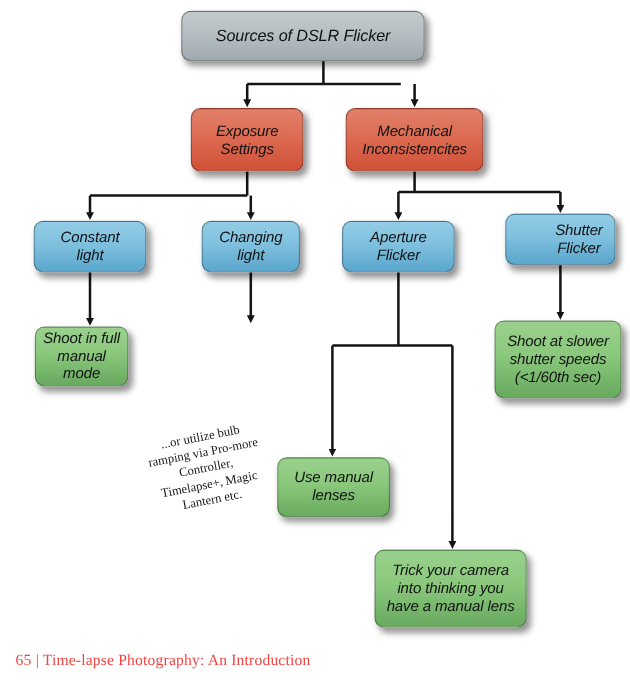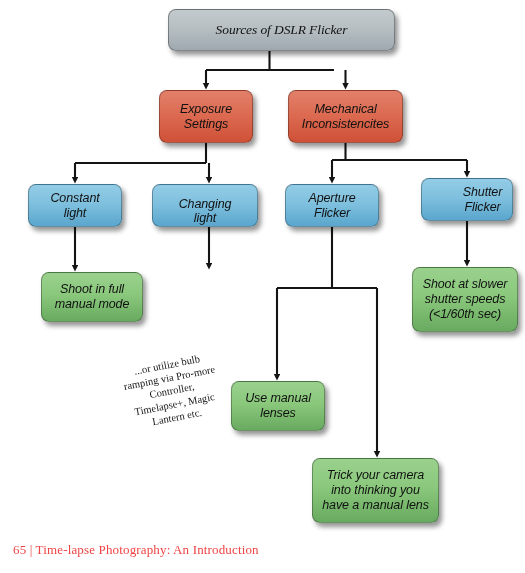--- a/index.html
+++ b/index.html
@@ -127,55 +127,55 @@
       <path d="M209,227 L209,266" marker-end="url(#arrowhead)"></path>
       <path d="M467,221 L467,263" marker-end="url(#arrowhead)"></path>
 
       <path d="M332,227 L332,288"></path>
       <path d="M277,288 L377,288"></path>
       <path d="M277,288 L277,377" marker-end="url(#arrowhead)"></path>
       <path d="M377,288 L377,454" marker-end="url(#arrowhead)"></path>
     </g>
   </svg>
 
-  <div class="node node-root" style="left:168px; top:9px; width:227px; height:42px;font-family:Liberation Serif, serif;">
+  <div class="node node-root" style="left:151px; top:9px; width:203px; height:42px;">
     <span>Sources of DSLR Flicker</span>
   </div>
 
   <div class="node node-red" style="left:159px; top:90px; width:94px; height:53px;">
     <span style="white-space: pre-line;">Exposure
 Settings</span>
   </div>
 
   <div class="node node-red" style="left:288px; top:90px; width:115px; height:53px;">
     <span style="white-space: pre-line;">Mechanical
 Inconsistencites</span>
   </div>
 
   <div class="node node-blue" style="left:28px; top:184px; width:94px; height:43px;">
     <span style="white-space: pre-line;">Constant
 light</span>
   </div>
 
-  <div class="node node-blue" style="left:152px; top:184px; width:106px; height:43px;align-items:flex-end;">
+  <div class="node node-blue" style="left:168px; top:184px; width:82px; height:43px;">
     <span style="white-space: pre-line;">Changing
 light</span>
   </div>
 
   <div class="node node-blue" style="left:285px; top:184px; width:94px; height:43px;">
     <span style="white-space: pre-line;">Aperture
 Flicker</span>
   </div>
 
   <div class="node node-blue" style="left:421px; top:178px; width:92px; height:43px;">
     <span style="white-space: pre-line; margin-left: 31px;">Shutter
 Flicker</span>
   </div>
 
-  <div class="node node-green" style="left:29px; top:272px; width:102px; height:50px;margin-left:12px;">
+  <div class="node node-green" style="left:29px; top:272px; width:78px; height:50px;">
     <span style="white-space: pre-line;">Shoot in full
 manual mode</span>
   </div>
 
 
   <div class="node node-green" style="left:412px; top:267px; width:106px; height:65px;">
     <span style="white-space: pre-line;">Shoot at slower
 shutter speeds
 (&lt;1/60th sec)</span>
   </div>

